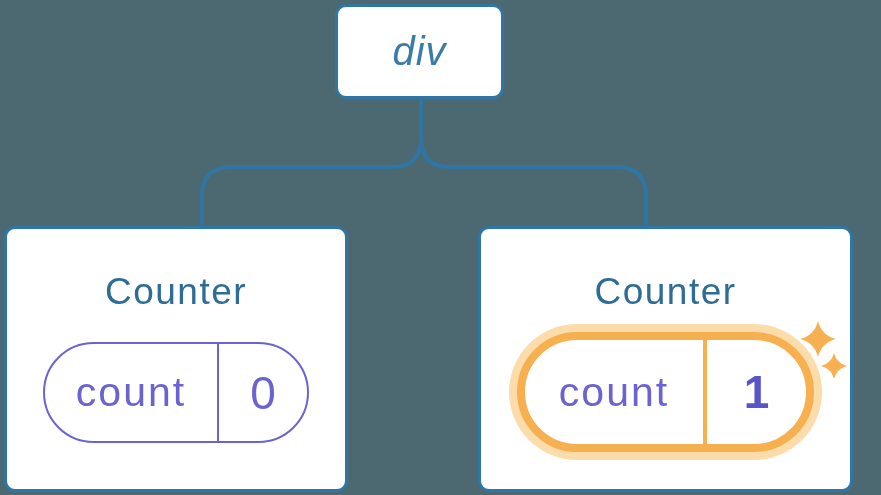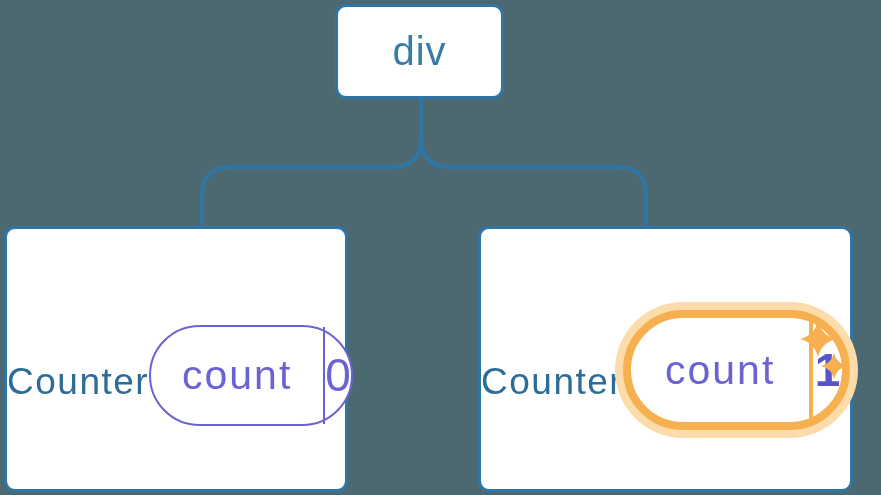--- a/index.html
+++ b/index.html
@@ -37,29 +37,30 @@
     position:absolute;
     left:335px;top:4px;width:169px;height:95px;
     box-sizing:border-box;
     background:var(--card_bg);
     border:3px solid var(--line);
     border-radius:11px;
     display:flex;align-items:center;justify-content:center;
     font-size:40px;
     letter-spacing:1px;
     color:var(--node_text);
+    font-style:italic;
   }
   .card{
     position:absolute;
     top:226px;height:266px;
     box-sizing:border-box;
     background:var(--card_bg);
     border:3px solid var(--line);
     border-radius:11px;
-    display:flex;flex-direction:row;align-items:center;
+    display:flex;flex-direction:column;align-items:center;
   }
   .card-left{left:4px;width:344px;}
   .card-right{left:478px;width:375px;}
   .card-title{
     margin:44px 0 0 0;
     font-size:37px;
     font-weight:500;
     letter-spacing:1.5px;
     line-height:1;
     color:var(--title_text);

